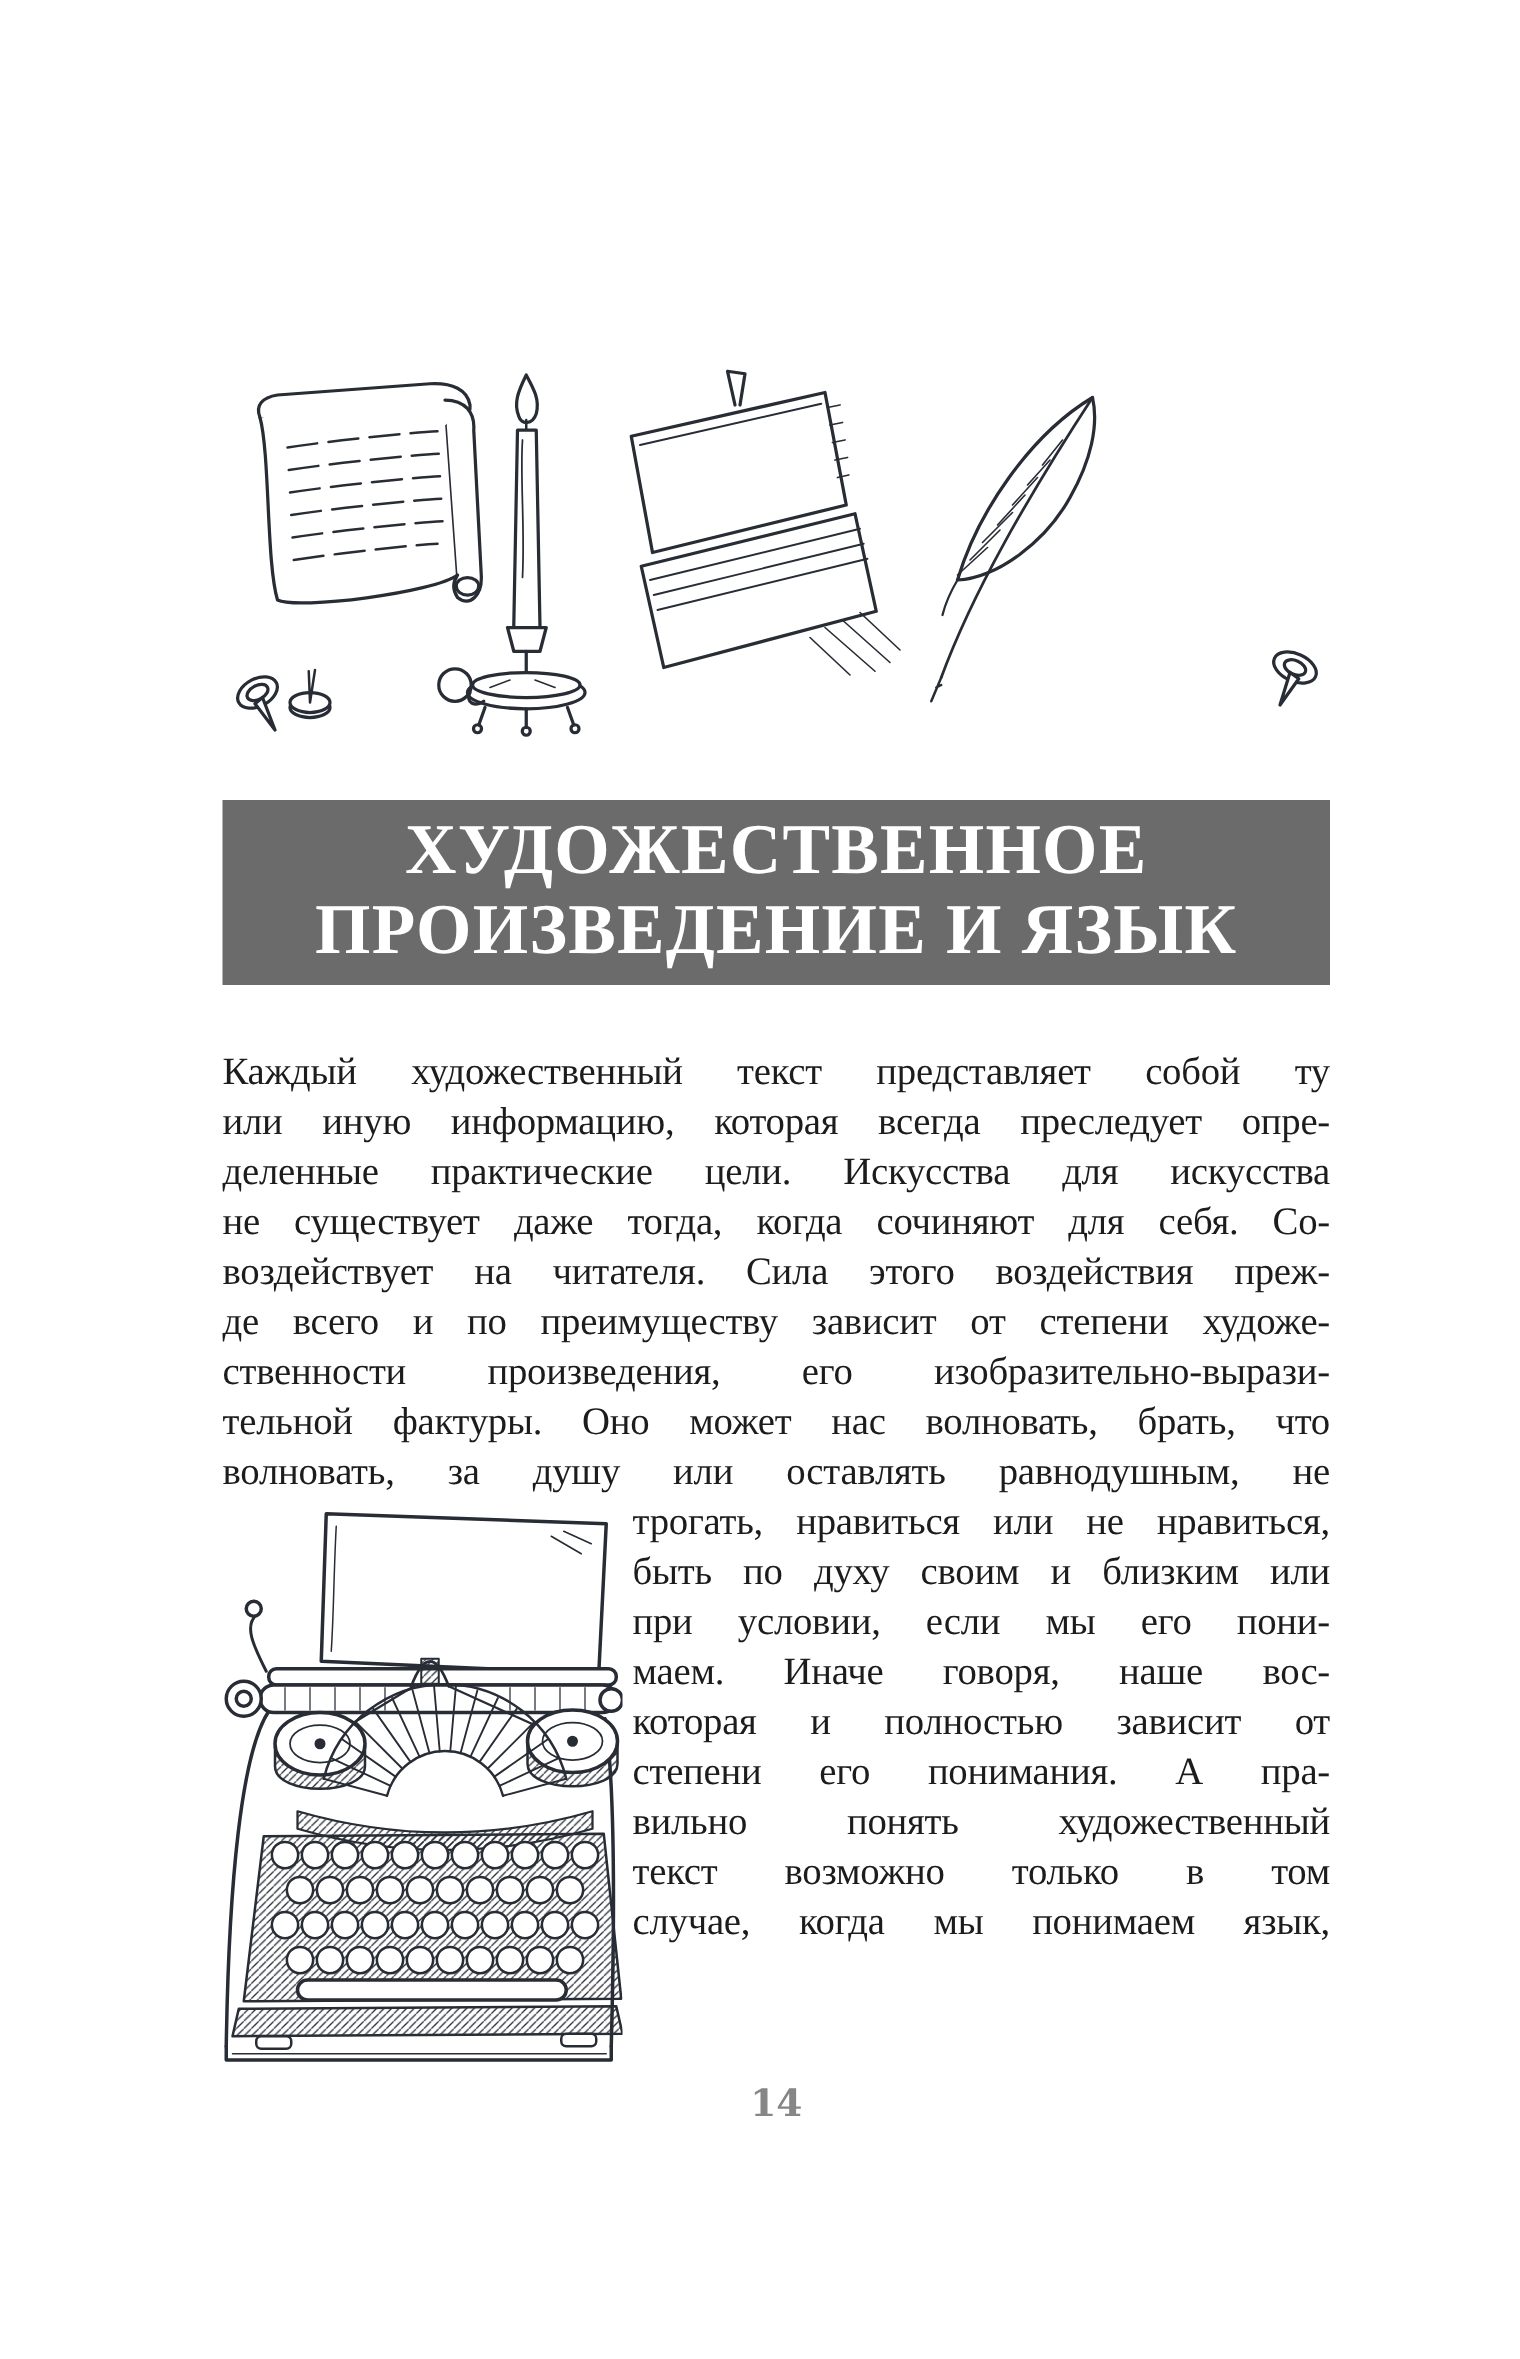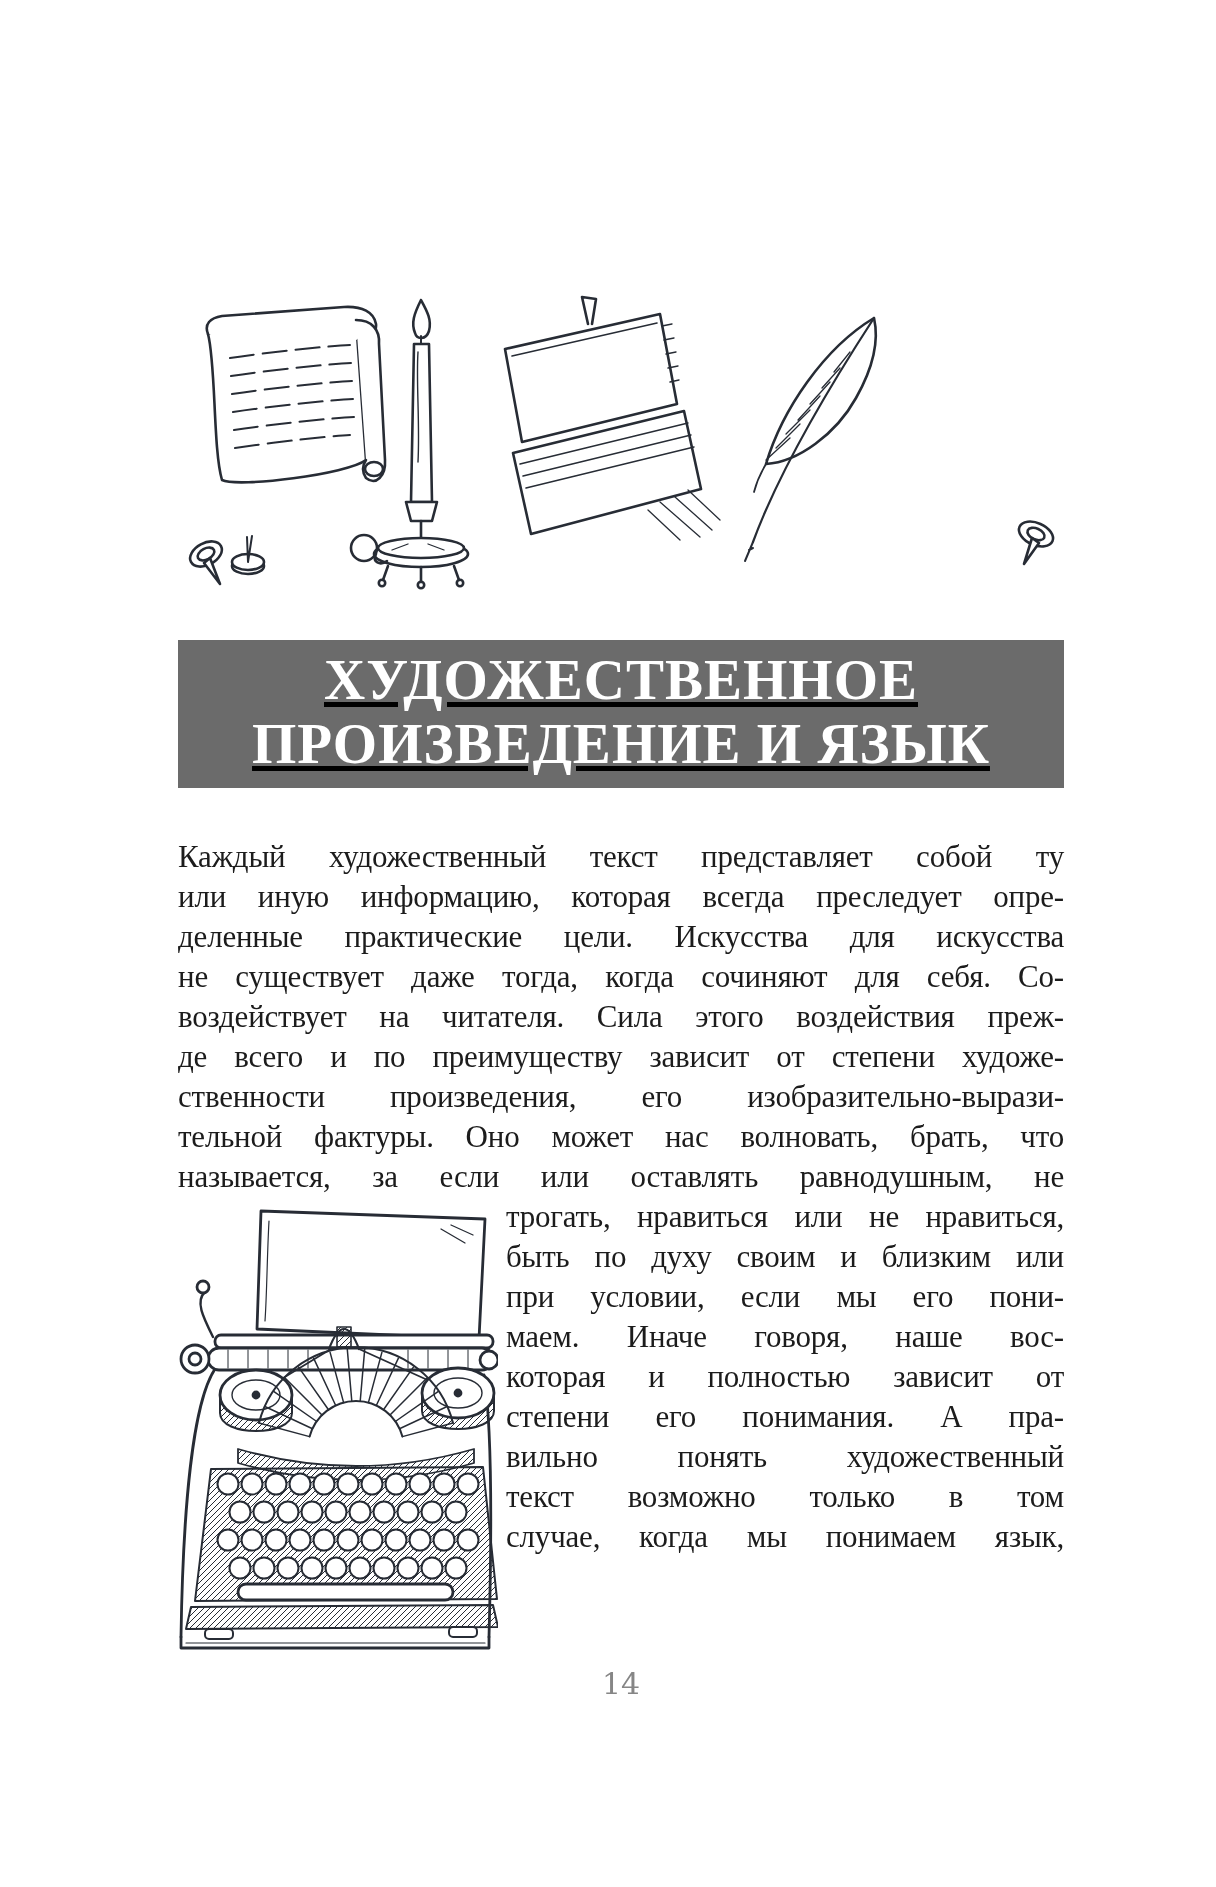--- a/index.html
+++ b/index.html
@@ -13,21 +13,20 @@
     overflow:hidden;
   }
   .content { margin-left:178px; width:886px; }
   .art-band { padding-top:292px; height:592px; }
   .banner {
     margin-top:48px;
     height:148px;
     background:#6b6b6b;
     display:flex; flex-direction:column; justify-content:center; align-items:center;
     padding:6px 40px 10px 40px;
-    text-decoration:underline;
   }
   .banner .t-line {
     color:#ffffff;
     font-weight:700;
     font-size:57px;
     line-height:64px;
     letter-spacing:1px;
     white-space:nowrap;
     text-align:center;
   }
@@ -40,21 +39,21 @@
     text-align:justify;
     text-align-last:justify;
   }
   .body-part2 { display:flex; align-items:flex-start; }
   .typewriter-box { flex:none; width:345px; margin-left:-25px; }
   .part2-text { flex:1; padding-left:8px; }
   .page-number {
     margin-top:14px;
     text-align:center;
     font-family:"DejaVu Serif", serif;
-    font-weight:400;
+    font-weight:700;
     font-size:30px;
     color:#868686;
   }
   svg { display:block; }
 </style>
 </head>
 <body>
 
 <div class="page">
   <div class="content">
@@ -153,21 +152,21 @@
 
     <div class="body-part1">
         <div class="tline">Каждый художественный текст представляет собой ту</div>
         <div class="tline">или иную информацию, которая всегда преследует опре-</div>
         <div class="tline">деленные практические цели. Искусства для искусства</div>
         <div class="tline">не существует даже тогда, когда сочиняют для себя. Со-</div>
         <div class="tline">воздействует на читателя. Сила этого воздействия преж-</div>
         <div class="tline">де всего и по преимуществу зависит от степени художе-</div>
         <div class="tline">ственности произведения, его изобразительно-вырази-</div>
         <div class="tline">тельной фактуры. Оно может нас волновать, брать, что</div>
-        <div class="tline">называется, за если или оставлять равнодушным, не</div>
+        <div class="tline">волновать, за душу или оставлять равнодушным, не</div>
       </div>
 
     <div class="body-part2">
       <div class="typewriter-box">
         <svg width="345" height="455" viewBox="0 0 345 455">
           <defs>
             <pattern id="hatchT" width="6" height="6" patternUnits="userSpaceOnUse">
               <path d="M0,6 L6,0" stroke="#272c35" stroke-width="1"></path>
             </pattern>
           </defs>

